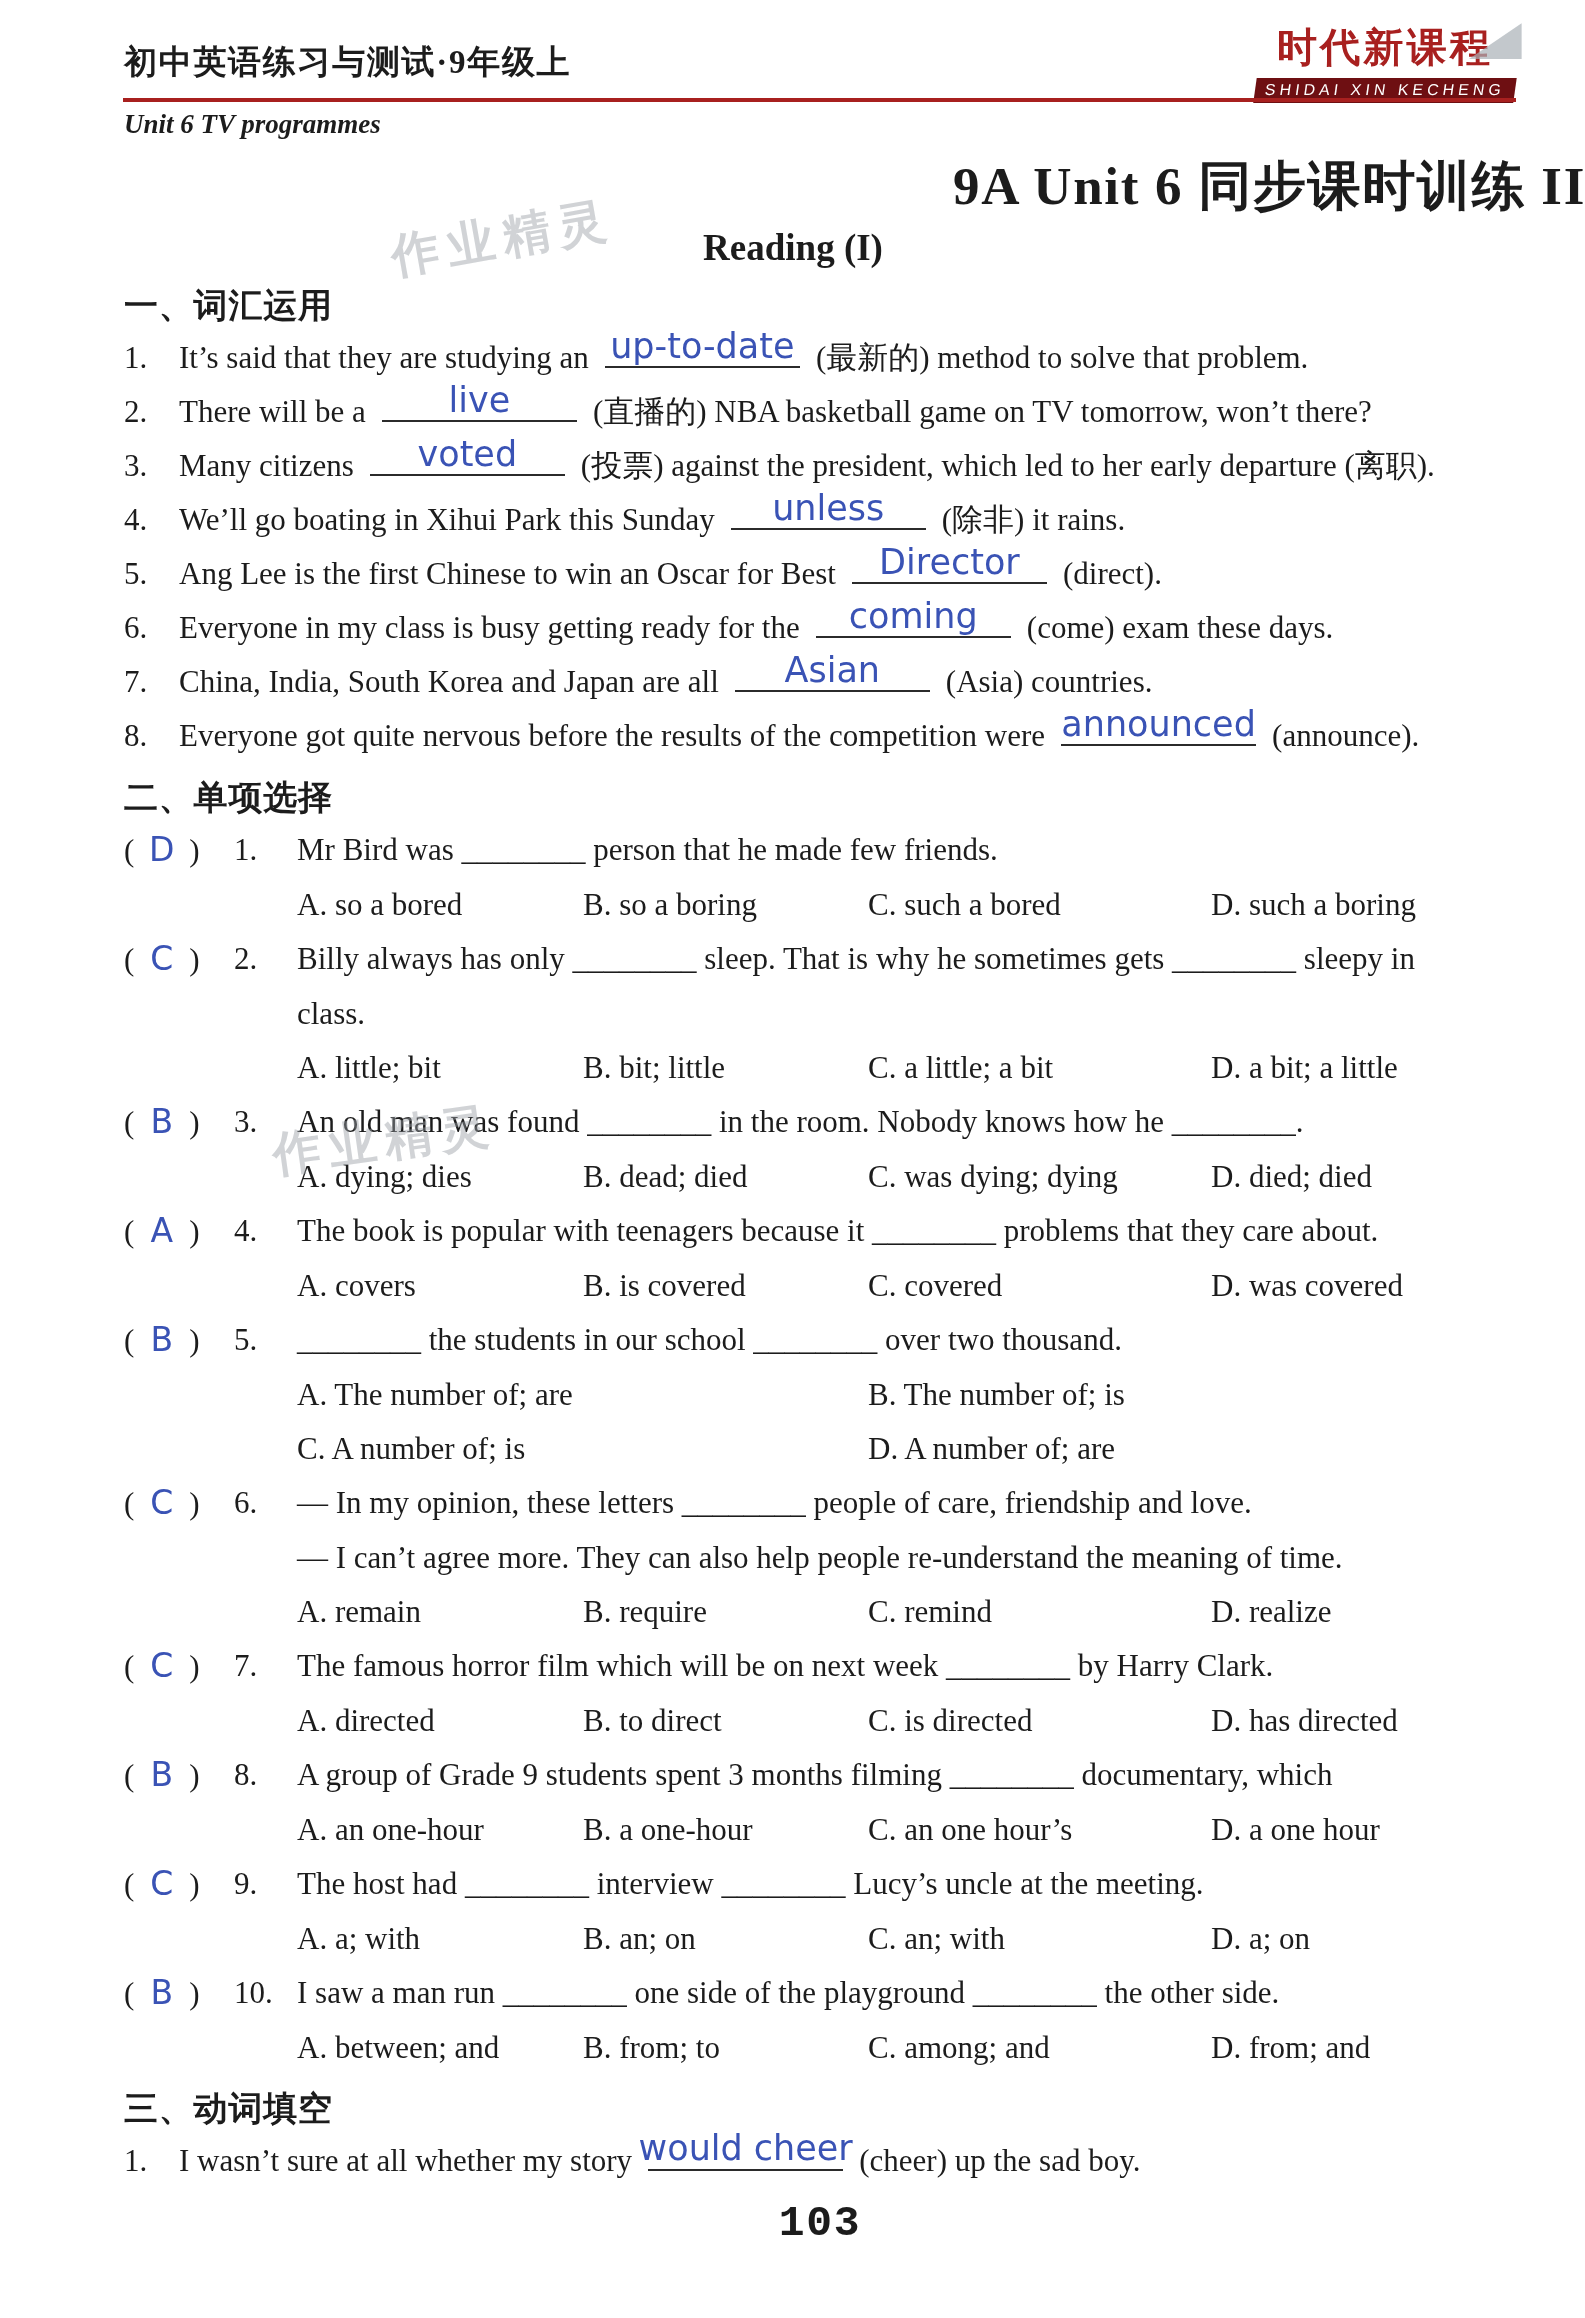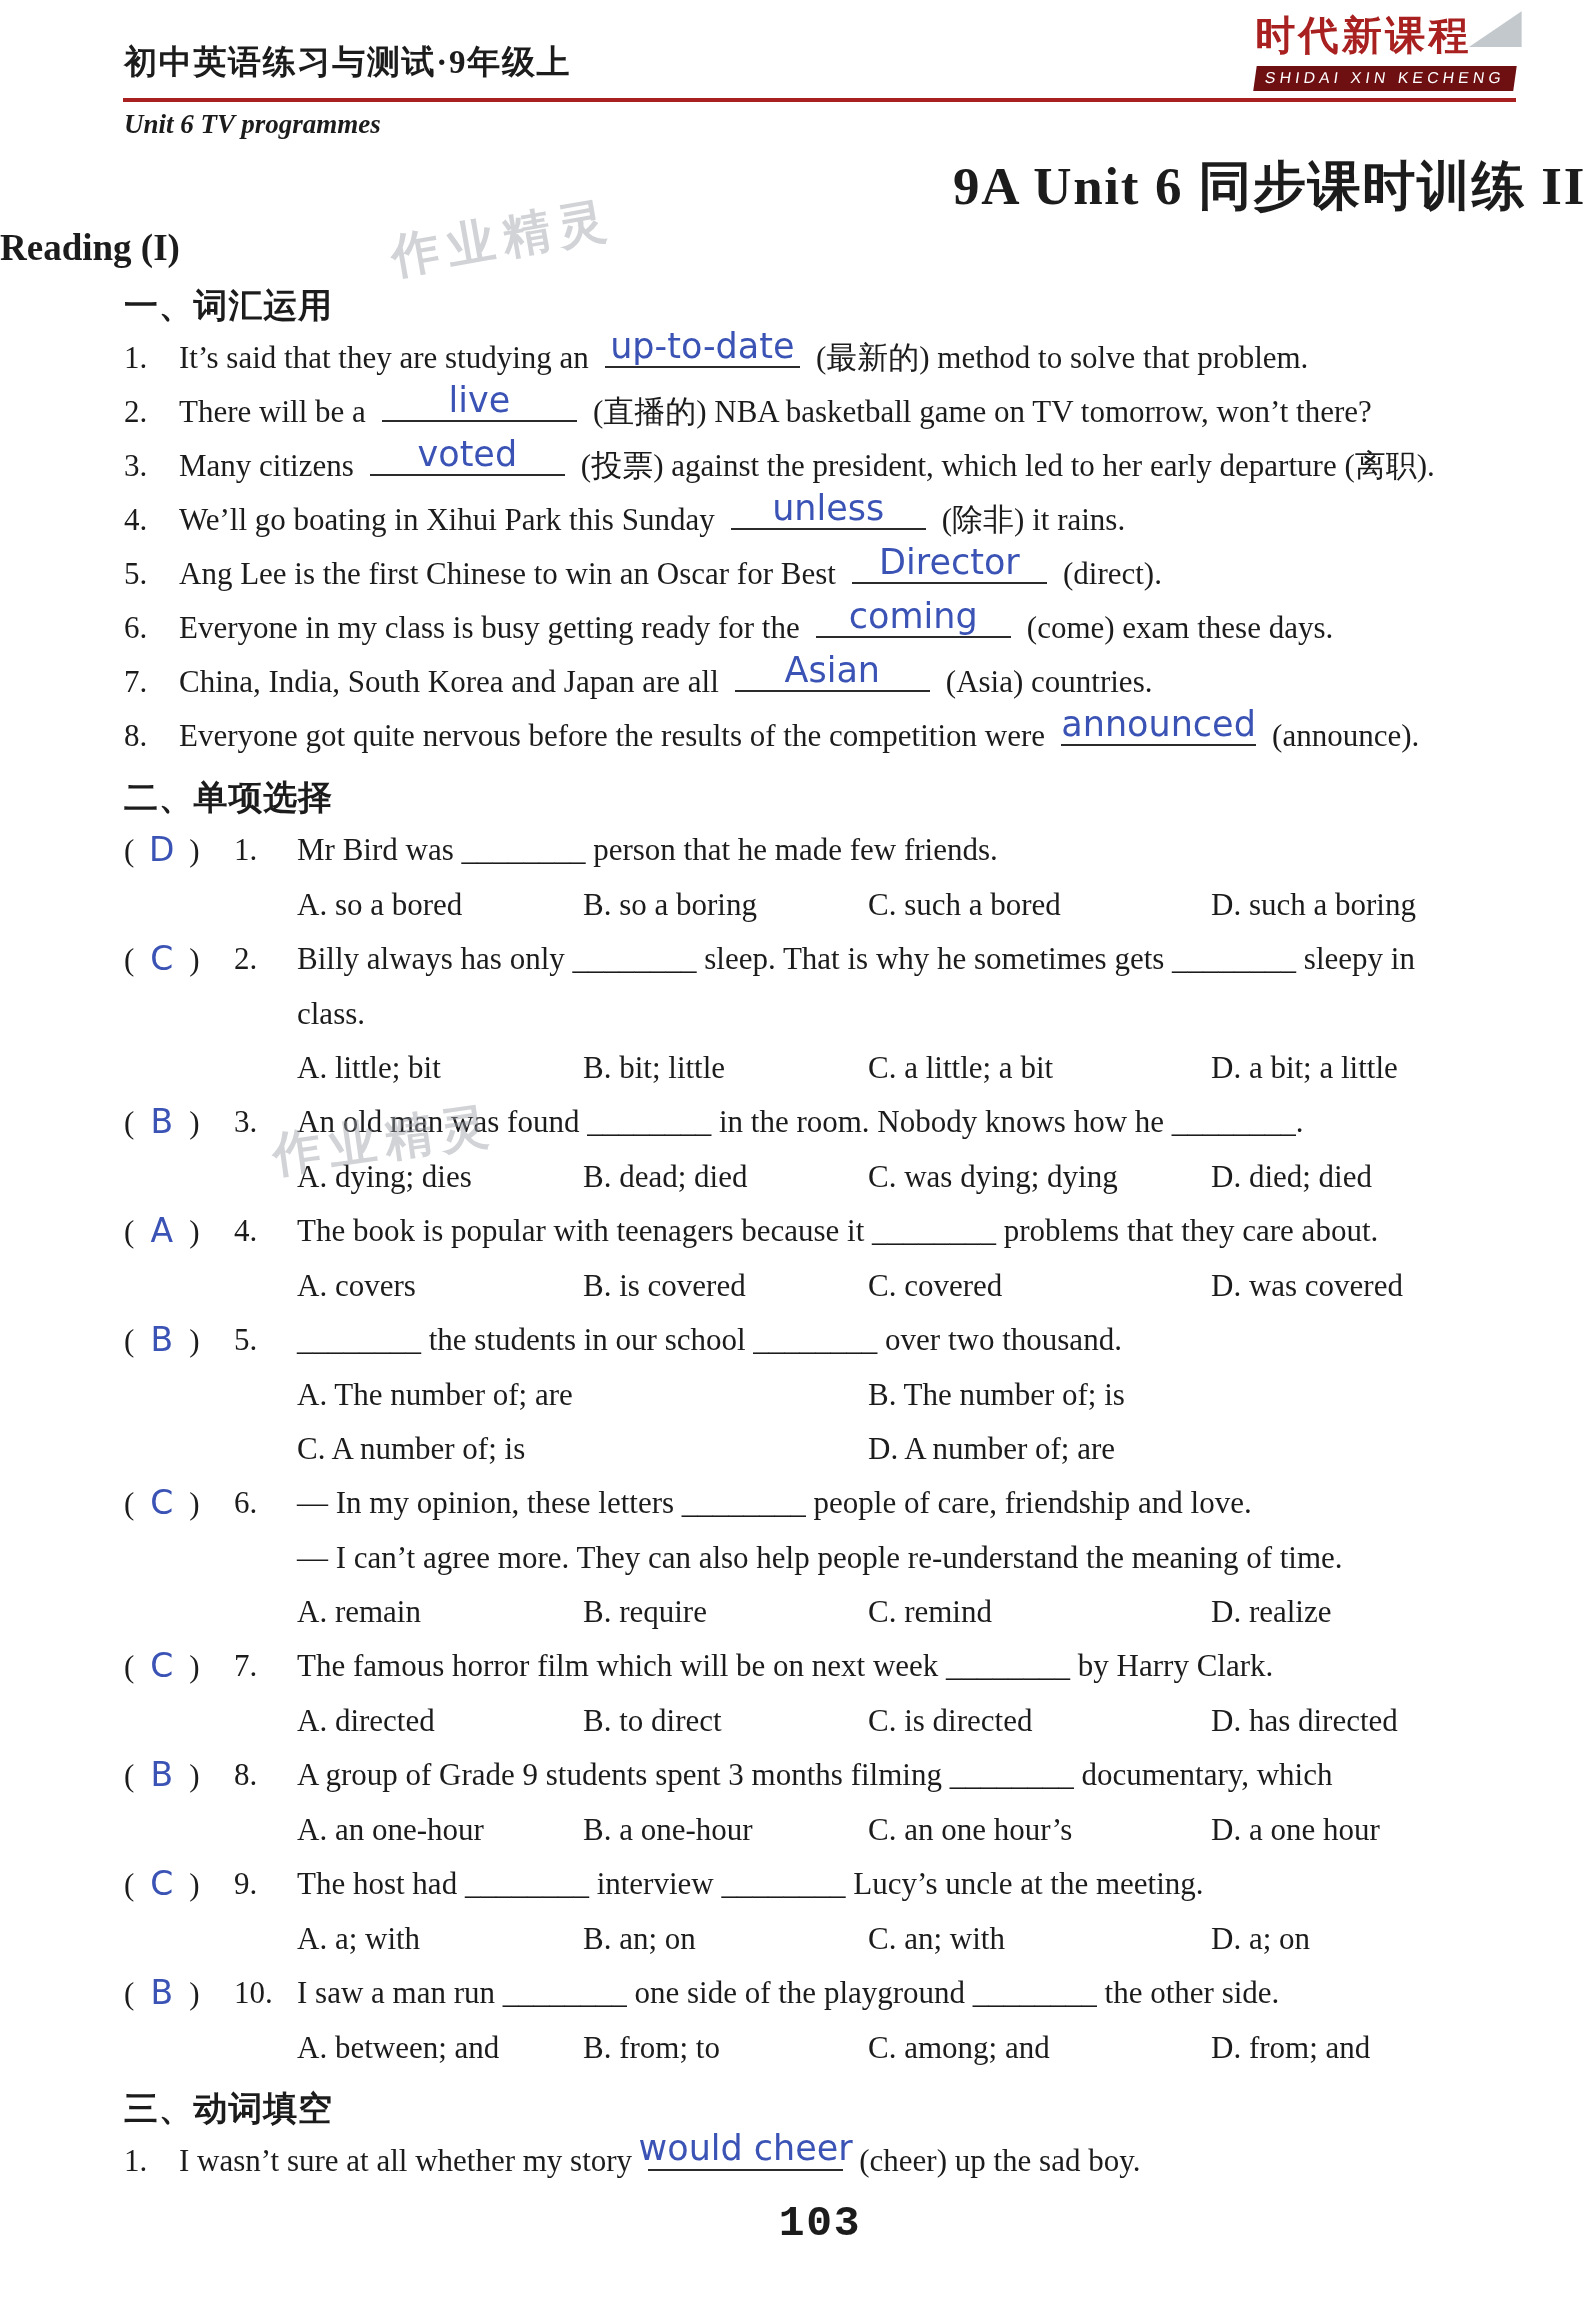--- a/index.html
+++ b/index.html
@@ -10,29 +10,29 @@
   }
   *{box-sizing:border-box;margin:0;padding:0;}
   body{background:#e9e9e9;font-family:"Liberation Serif","DejaVu Serif",serif;color:var(--ink);}
   .page{width:1586px;height:2319px;background:#ffffff;position:relative;overflow:hidden;margin:0 auto;}
 
   
   .hdr{position:relative;height:154px;}
   .book-title{position:absolute;left:124px;top:40px;font-size:33px;font-weight:bold;letter-spacing:1.7px;}
   .hdr-rule{position:absolute;left:123px;right:70px;top:98px;height:4.1px;background:var(--accent);}
   .unit-label{position:absolute;left:124px;top:109px;font-size:27px;font-weight:bold;font-style:italic;}
-  .brand{position:absolute;right:71px;top:8px;}
+  .brand{position:absolute;right:71px;top:20px;text-align:center;}
   .brand-cn{position:relative;color:var(--accent);font-size:40px;font-weight:bold;letter-spacing:3.3px;font-family:"Liberation Sans","DejaVu Sans",sans-serif;}
   .brand-swoosh{position:absolute;right:-6.6px;top:3.3px;width:53px;height:36px;background:#a9b0b6;opacity:.7;clip-path:polygon(0 100%,100% 0,100% 100%);}
   .brand-en{margin-top:3.3px;background:#6e0f12;color:#fff;font-family:"Liberation Sans","DejaVu Sans",sans-serif;
     font-size:15.8px;letter-spacing:4.1px;padding:3.3px 10px;display:inline-block;transform:skewX(-8deg);}
 
   
   .title{text-align:right;font-size:53px;line-height:65px;letter-spacing:1.7px;}
-  .subtitle{text-align:left;font-size:37px;line-height:48px;margin-top:5px;}
+  .subtitle{text-align:center;font-size:37px;line-height:48px;margin-top:5px;}
 
   .content{padding:0 70px 0 124px;}
   .sec-h{font-size:34px;font-weight:600;line-height:51px;margin-top:8.3px;letter-spacing:0.8px;}
 
   
   .v-item{display:flex;font-size:31px;line-height:54px;white-space:nowrap;}
   .v-num{width:55px;flex-shrink:0;}
   .v-text{flex:1;overflow:visible;}
   .blank{display:inline-block;width:195px;height:35px;border-bottom:2.5px solid var(--rule);position:relative;margin:0 8.3px;vertical-align:baseline;}
   .ans{position:absolute;left:50%;bottom:2.5px;transform:translateX(-50%);white-space:nowrap;color:var(--hand);

